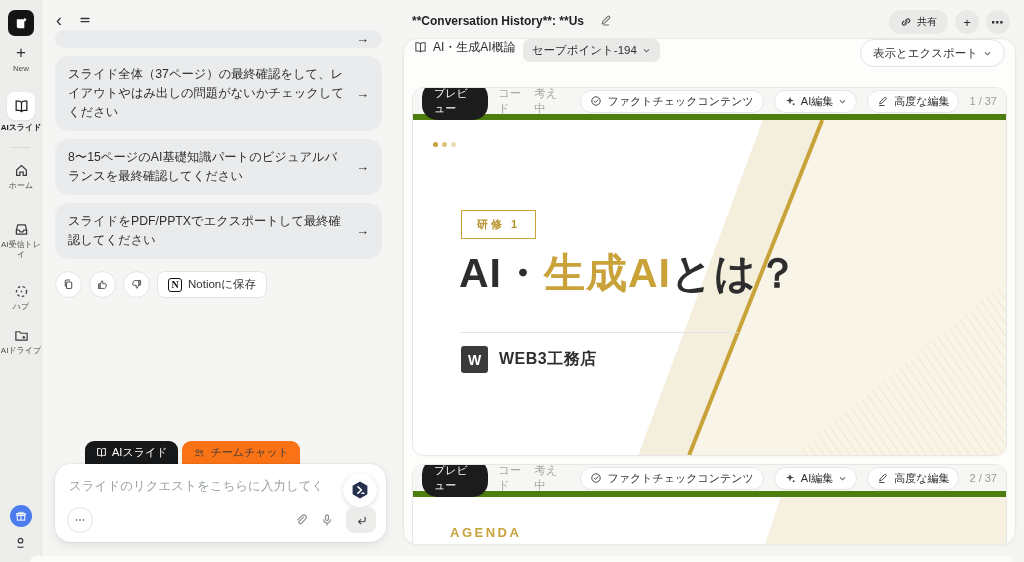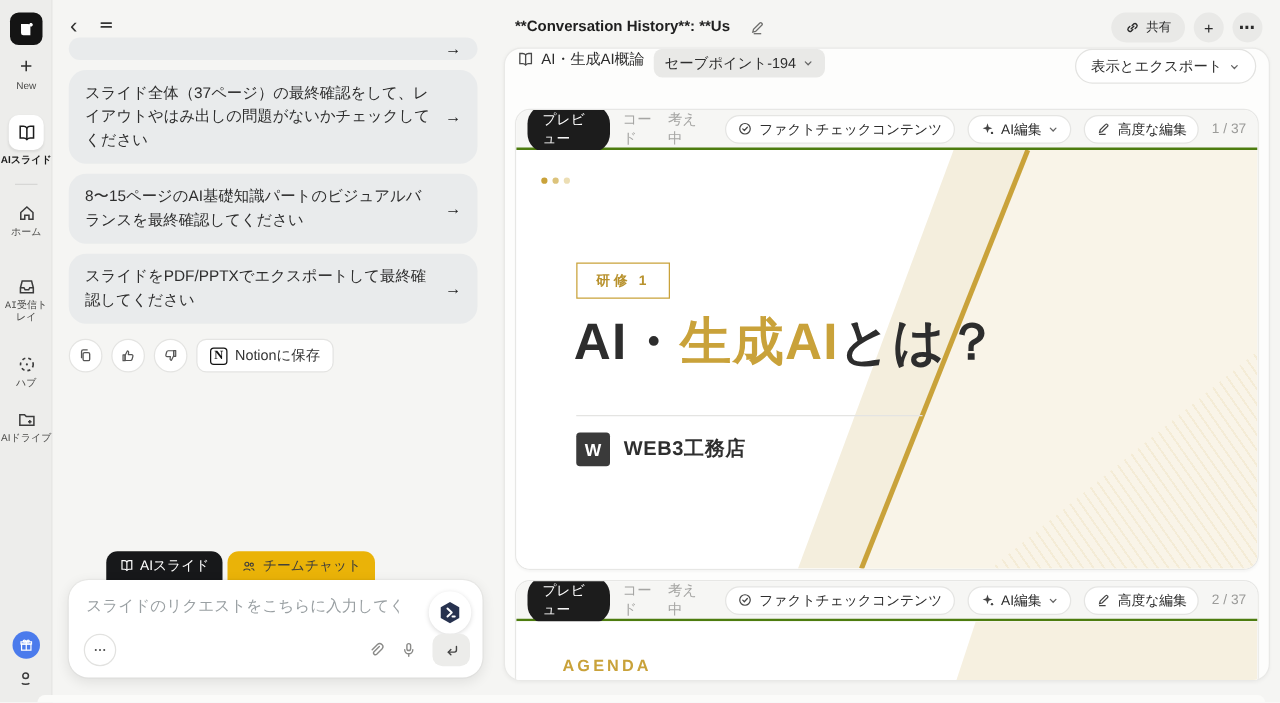--- a/index.html
+++ b/index.html
@@ -2,21 +2,21 @@
 <html><head>
 <meta charset="utf-8">
 <style>
   * { margin:0; padding:0; box-sizing:border-box; }
   html,body { width:1024px; height:562px; overflow:hidden; }
   body { font-family:"Liberation Sans","DejaVu Sans",sans-serif; background:#f5f5f3; position:relative; color:#222; }
   .stage { position:absolute; inset:0; }
 
   
   .topbar { position:absolute; left:0; top:0; right:0; height:38px; }
-  .doc-name { position:absolute; left:50%; top:14px; transform:translateX(-50%); display:flex; align-items:flex-end; gap:16px; font-size:12px; font-weight:bold; color:#1f1f1f; white-space:nowrap; }
+  .doc-name { position:absolute; left:50%; top:14px; transform:translateX(-50%); display:flex; align-items:flex-start; gap:16px; font-size:12px; font-weight:bold; color:#1f1f1f; white-space:nowrap; }
   .topbar-right { position:absolute; right:14px; top:10px; display:flex; gap:7px; align-items:center; }
   .pill-gray { background:#e9e9e7; border-radius:13px; height:24px; display:flex; align-items:center; gap:5px; padding:0 11px; font-size:10px; color:#2b2b2b; cursor:pointer; }
   .circle-btn { width:24px; height:24px; border-radius:50%; background:#e9e9e7; display:flex; align-items:center; justify-content:center; font-size:13px; color:#2b2b2b; cursor:pointer; }
 
   
   .rail { position:absolute; left:0; top:0; bottom:0; width:42px; background:#ededeb; border-right:1px solid rgba(0,0,0,.03); }
   .rail * { text-align:center; }
   .rail-logo { position:absolute; left:8px; top:10px; width:26px; height:26px; background:#141414; border-radius:7px; display:flex; align-items:center; justify-content:center; }
   .rail-item { position:absolute; left:0; width:42px; display:flex; flex-direction:column; align-items:center; gap:3px; color:#3c3c3c; cursor:pointer; }
   .rail-label { font-size:8px; color:#4c4c4a; line-height:1.25; }
@@ -35,21 +35,21 @@
   .action-row { display:flex; gap:7px; margin-top:12px; align-items:center; }
   .icon-circle { width:27px; height:27px; border-radius:50%; border:1px solid #e4e4e2; background:#fff; display:flex; align-items:center; justify-content:center; color:#555; cursor:pointer; }
   .notion-btn { height:27px; border:1px solid #e4e4e2; background:#fff; border-radius:8px; display:flex; align-items:center; gap:6px; padding:0 10px; font-size:11.5px; color:#333; cursor:pointer; }
   .notion-n { width:14px; height:14px; border:1.4px solid #111; border-radius:3px; font-family:"Liberation Serif","DejaVu Serif",serif; font-weight:bold; font-size:10px; display:flex; align-items:center; justify-content:center; color:#111; }
 
   
   .composer { position:absolute; left:13px; bottom:20px; width:331px; }
   .composer-tabs { display:flex; gap:4px; padding-left:30px; }
   .ctab { height:23px; display:flex; align-items:center; gap:5px; padding:0 11px; font-size:11px; border-radius:9px 9px 0 0; cursor:pointer; }
   .ctab.active { background:#17181a; color:#fff; }
-  .ctab.idle { background:#eab308; color:#3c3c3c; }
+  .ctab.idle { background:#f97316; color:#3c3c3c; }
   .composer-card { position:relative; background:#fff; border-radius:16px; box-shadow:0 3px 10px rgba(0,0,0,.09), 0 0 0 1px rgba(0,0,0,.03); height:78px; padding:12px 14px 10px; }
   .chat-input { border:none; outline:none; width:250px; font-size:12.5px; color:#333; background:transparent; font-family:inherit; }
   .chat-input::placeholder { color:#9aa0a3; }
   .composer-logo { position:absolute; right:9px; top:9px; width:34px; height:34px; border-radius:50%; background:#fff; box-shadow:0 1px 4px rgba(0,0,0,.15); display:flex; align-items:center; justify-content:center; cursor:pointer; }
   .composer-bottom { position:absolute; left:12px; right:10px; bottom:9px; display:flex; align-items:center; }
   .more-circle { width:26px; height:26px; border-radius:50%; border:1px solid #e2e2e0; display:flex; align-items:center; justify-content:center; color:#444; cursor:pointer; }
   .composer-bottom .spacer { flex:1; }
   .mini-icon { color:#8a8a88; margin-left:12px; cursor:pointer; display:flex; }
   .enter-btn { width:30px; height:26px; background:#ececea; border-radius:8px; margin-left:12px; display:flex; align-items:center; justify-content:center; color:#444; cursor:pointer; }
 
@@ -57,21 +57,21 @@
   .main { position:absolute; left:403px; top:38px; width:613px; height:507px; background:#fdfdfc; border:1px solid #e9e9e7; border-radius:14px; box-shadow:0 1px 3px rgba(0,0,0,.04); overflow:hidden; }
   .main-head { position:absolute; left:0; right:0; top:0; height:44px; display:flex; align-items:flex-start; padding:0 10px; gap:7px; }
   .doc-title { display:flex; align-items:center; gap:6px; font-size:12px; color:#2c2c2c; }
   .savepoint { background:#e9e9e7; border-radius:7px; height:23px; display:flex; align-items:center; gap:5px; padding:0 9px; font-size:11.5px; color:#2e2e2e; cursor:pointer; }
   .main-head .spacer { flex:1; }
   .view-export { border:1px solid #e3e3e1; background:#fff; border-radius:15px; height:28px; display:flex; align-items:center; gap:5px; padding:0 12px; font-size:11.5px; color:#2e2e2e; cursor:pointer; }
 
   .slide-card { position:absolute; left:8px; right:8px; background:#fff; border:1px solid #e7e7e5; border-radius:12px; overflow:hidden; box-shadow:0 1px 2px rgba(0,0,0,.03); }
   .card1 { top:48px; height:369px; }
   .card2 { top:425px; height:160px; }
-  .slide-toolbar { height:32px; background:#f6f6f4; border-bottom:2px solid #4d7c0f; display:flex; align-items:center; padding:0 9px; gap:10px; }
+  .slide-toolbar { height:32px; background:#f6f6f4; border-bottom:6px solid #4d7c0f; display:flex; align-items:center; padding:0 9px; gap:10px; }
   .tab-preview { background:#1c1c1c; color:#fff; border-radius:15px; padding:4px 12px; font-size:11px; cursor:pointer; }
   .tab-muted { color:#a5a5a3; font-size:11.5px; cursor:pointer; }
   .slide-toolbar .spacer { flex:1; }
   .tool-pill { background:#fff; border:1px solid #e5e5e3; border-radius:15px; height:23px; display:flex; align-items:center; gap:5px; padding:0 9px; font-size:11px; color:#2e2e2e; cursor:pointer; white-space:nowrap; }
   .page-num { font-size:11px; color:#9b9b99; white-space:nowrap; }
 
   .slide-body { position:relative; width:100%; background:#fff; overflow:hidden; }
   .body1 { height:335px; }
   .body2 { height:126px; }
   .cream-a { position:absolute; inset:0; background:#f4eedd; }
@@ -159,21 +159,21 @@
           <path d="M2.8 7.5L8 2.8l5.2 4.7v5.7H9.8v-3.4H6.2v3.4H2.8V7.5z"></path>
         </svg>
       <span class="rail-label">ホーム</span>
     </div>
 
     <div class="rail-item" style="top:222px;">
       <svg width="15" height="15" viewBox="0 0 16 16" fill="none" stroke="#3c3c3c" stroke-width="1.3">
           <path d="M2.5 8.7L4 3h8l1.5 5.7V13h-11V8.7z"></path>
           <path d="M2.5 8.7h3l1 1.8h3l1-1.8h3"></path>
         </svg>
-      <span class="rail-label" style="width:40px;font-family:Liberation Mono, monospace;">AI受信トレイ</span>
+      <span class="rail-label" style="width:40px;">AI受信トレイ</span>
     </div>
 
     <div class="rail-item" style="top:284px;">
       <svg width="15" height="15" viewBox="0 0 16 16" fill="none" stroke="#3c3c3c" stroke-width="1.4">
           <circle cx="8" cy="8" r="5.4" stroke-dasharray="2.6 2.6"></circle>
           <circle cx="8" cy="8" r="0.9" fill="#3c3c3c" stroke="none"></circle>
         </svg>
       <span class="rail-label">ハブ</span>
     </div>
 

